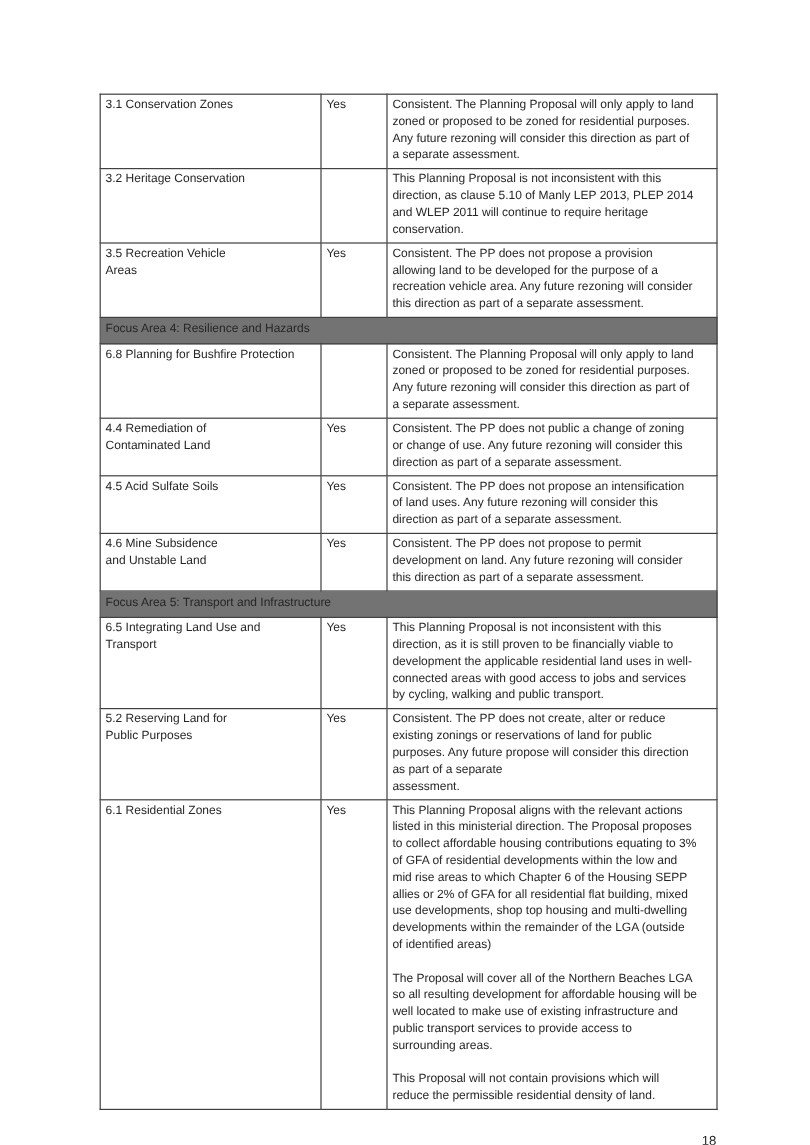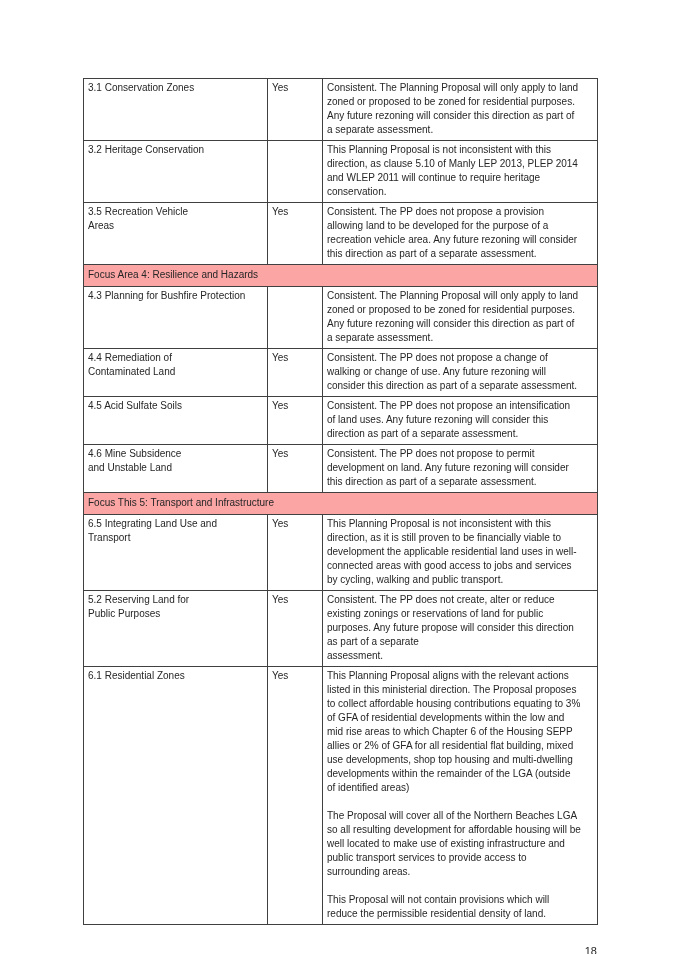--- a/index.html
+++ b/index.html
@@ -32,21 +32,21 @@
     border: 1px solid #404040;
     vertical-align: top;
     padding: 2px 16px 3px 4px;
     white-space: pre-line;
     overflow-wrap: break-word;
   }
   col.c-direction { width: 184px; }
   col.c-consistent { width: 55px; }
   col.c-comment { width: 275px; }
   tr.section-row td {
-    background: #fca5a5;
+    background: #737373;
     padding: 3px 4px 4px 4px;
     white-space: normal;
   }
   .page-number {
     width: 514px;
     text-align: right;
     font-size: 11px;
     line-height: 14px;
     margin-top: 19px;
     padding-right: 2px;
@@ -77,43 +77,43 @@
         <tr>
           <td class="direction-cell">3.5 Recreation Vehicle
 Areas</td>
           <td class="consistent-cell">Yes</td>
           <td class="comment-cell">Consistent. The PP does not propose a provision allowing land to be developed for the purpose of a recreation vehicle area. Any future rezoning will consider this direction as part of a separate assessment.</td>
         </tr>
         <tr class="section-row">
           <td colspan="3">Focus Area 4: Resilience and Hazards</td>
         </tr>
         <tr>
-          <td class="direction-cell">4.3 Planning for Bushfire Protection</td>
+          <td class="direction-cell">6.8 Planning for Bushfire Protection</td>
           <td class="consistent-cell"></td>
           <td class="comment-cell">Consistent. The Planning Proposal will only apply to land zoned or proposed to be zoned for residential purposes. Any future rezoning will consider this direction as part of a separate assessment.</td>
         </tr>
         <tr>
           <td class="direction-cell">4.4 Remediation of
 Contaminated Land</td>
           <td class="consistent-cell">Yes</td>
-          <td class="comment-cell">Consistent. The PP does not propose a change of walking or change of use. Any future rezoning will consider this direction as part of a separate assessment.</td>
+          <td class="comment-cell">Consistent. The PP does not public a change of zoning or change of use. Any future rezoning will consider this direction as part of a separate assessment.</td>
         </tr>
         <tr>
           <td class="direction-cell">4.5 Acid Sulfate Soils</td>
           <td class="consistent-cell">Yes</td>
           <td class="comment-cell">Consistent. The PP does not propose an intensification of land uses. Any future rezoning will consider this direction as part of a separate assessment.</td>
         </tr>
         <tr>
           <td class="direction-cell">4.6 Mine Subsidence
 and Unstable Land</td>
           <td class="consistent-cell">Yes</td>
           <td class="comment-cell">Consistent. The PP does not propose to permit development on land. Any future rezoning will consider this direction as part of a separate assessment.</td>
         </tr>
         <tr class="section-row">
-          <td colspan="3">Focus This 5: Transport and Infrastructure</td>
+          <td colspan="3">Focus Area 5: Transport and Infrastructure</td>
         </tr>
         <tr>
           <td class="direction-cell">6.5 Integrating Land Use and Transport</td>
           <td class="consistent-cell">Yes</td>
           <td class="comment-cell">This Planning Proposal is not inconsistent with this direction, as it is still proven to be financially viable  to development the applicable residential land uses in well-connected areas with good access to jobs and services by cycling, walking and public transport.</td>
         </tr>
         <tr>
           <td class="direction-cell">5.2 Reserving Land for
 Public Purposes</td>
           <td class="consistent-cell">Yes</td>

